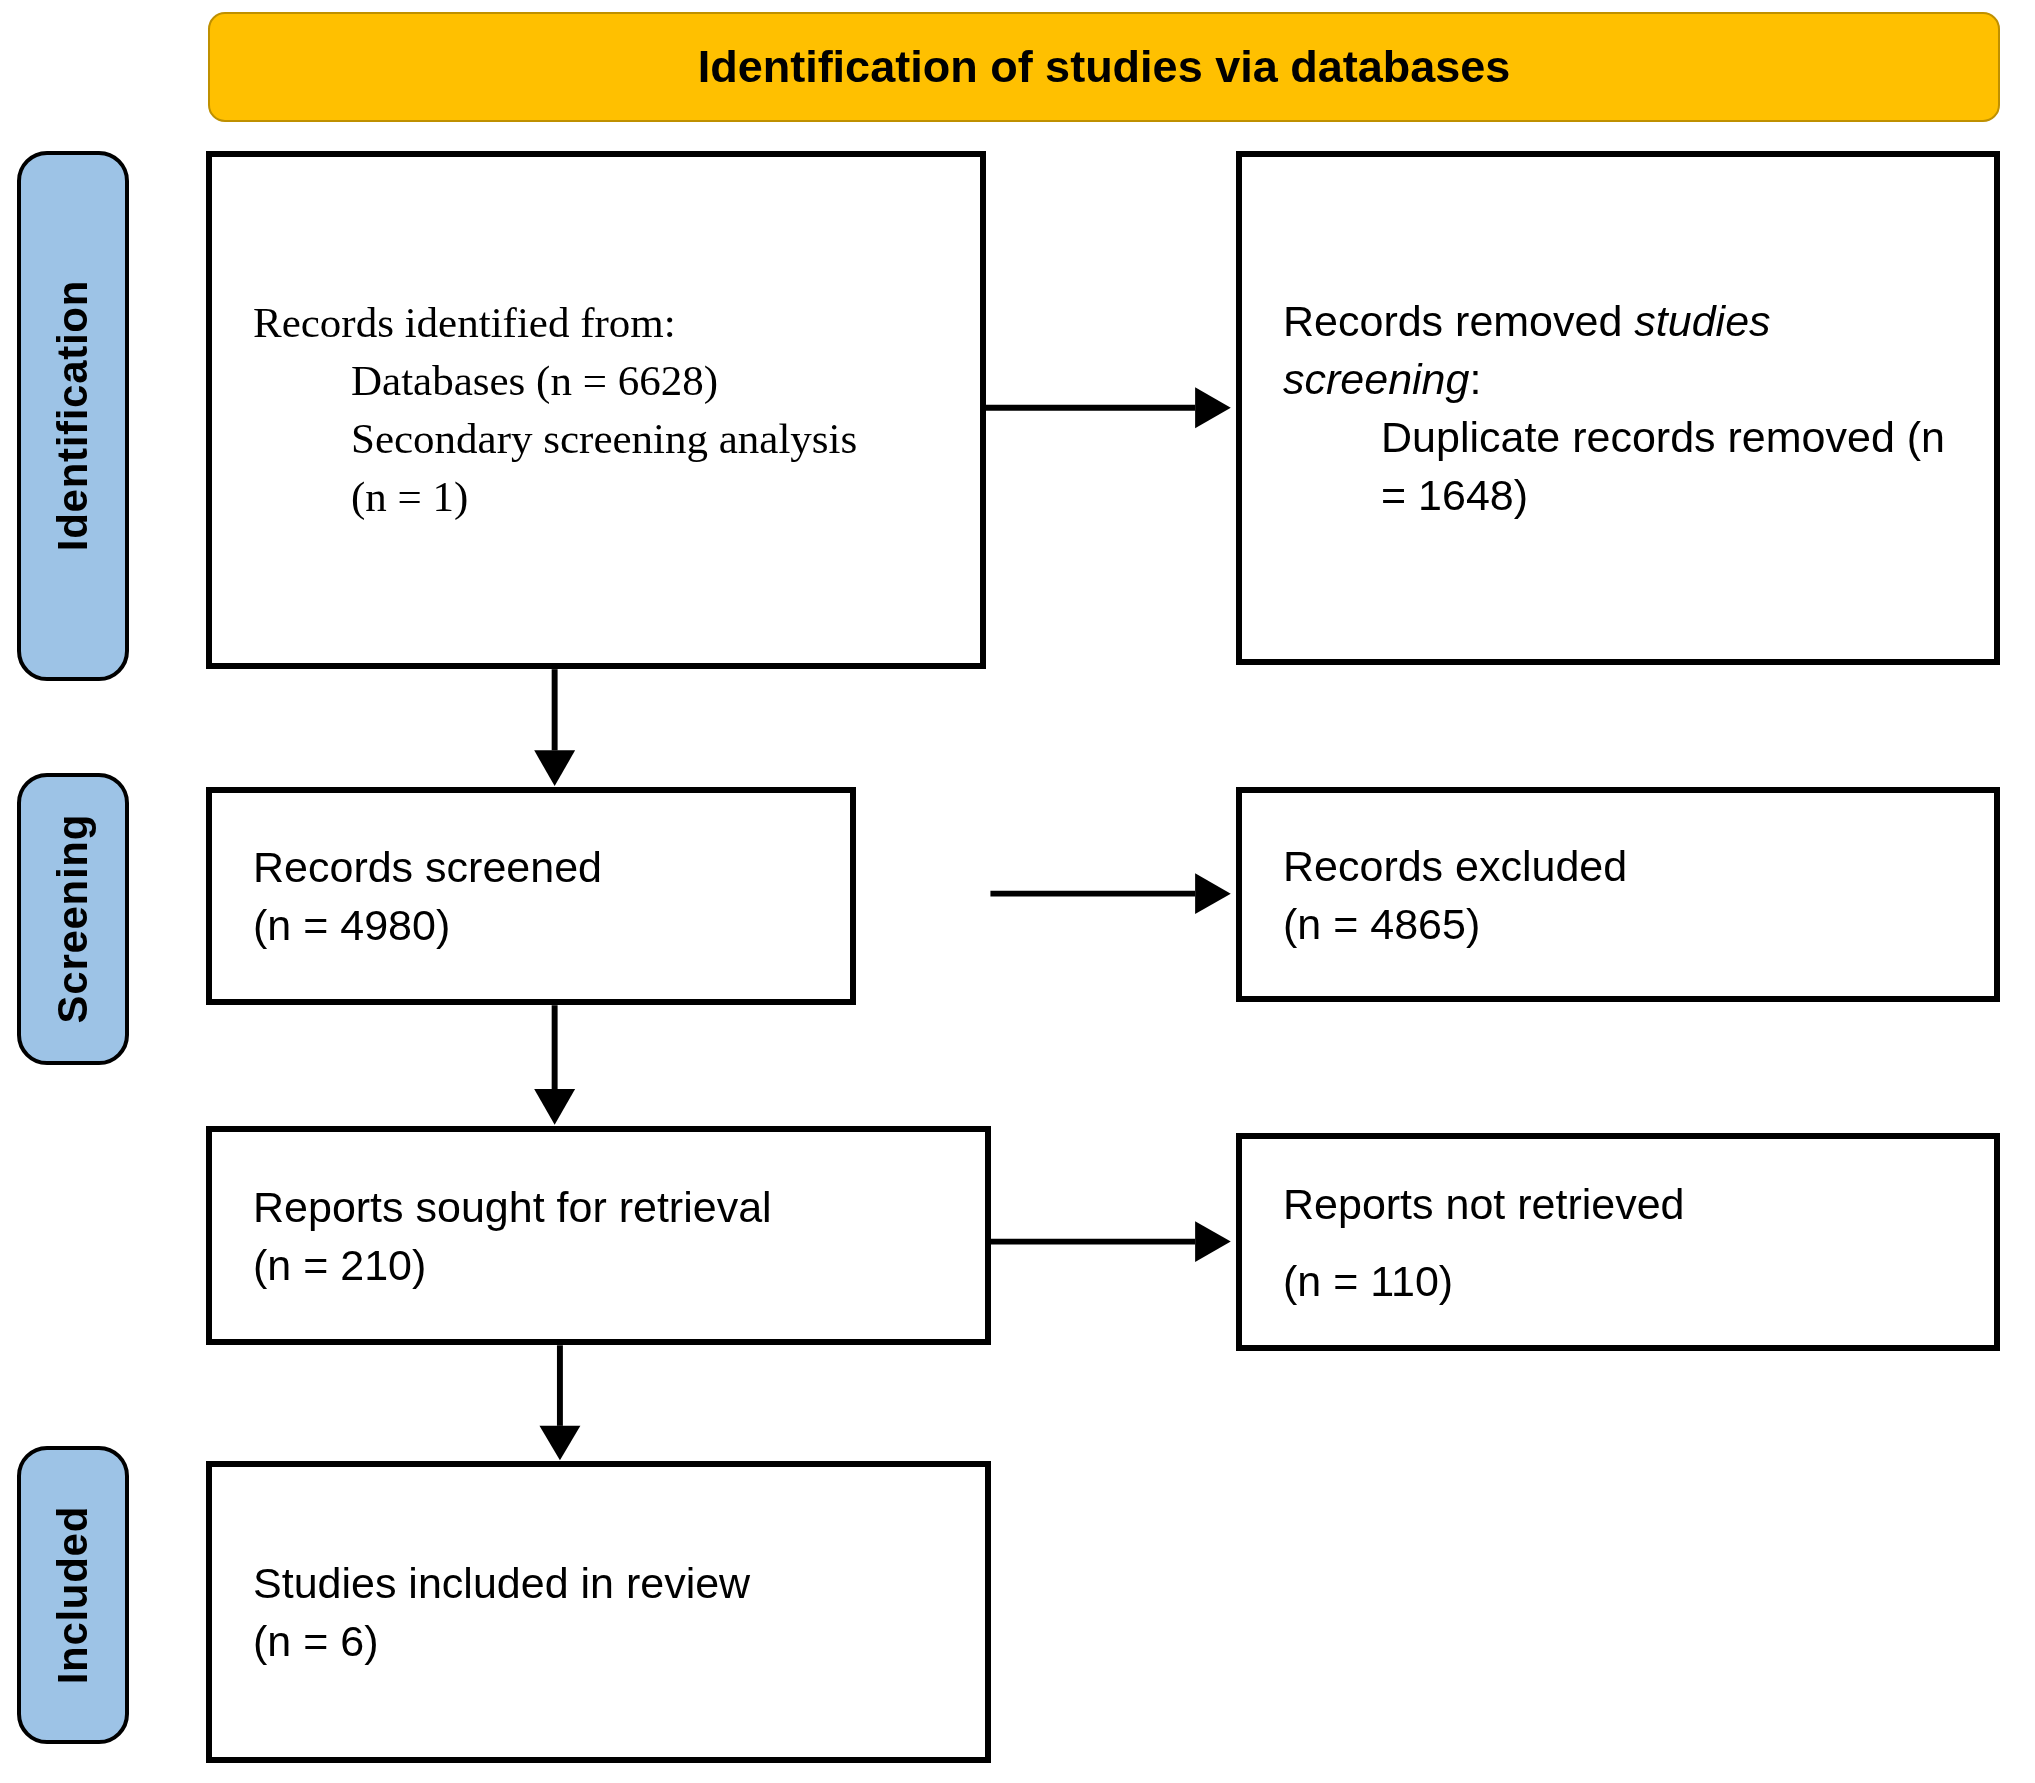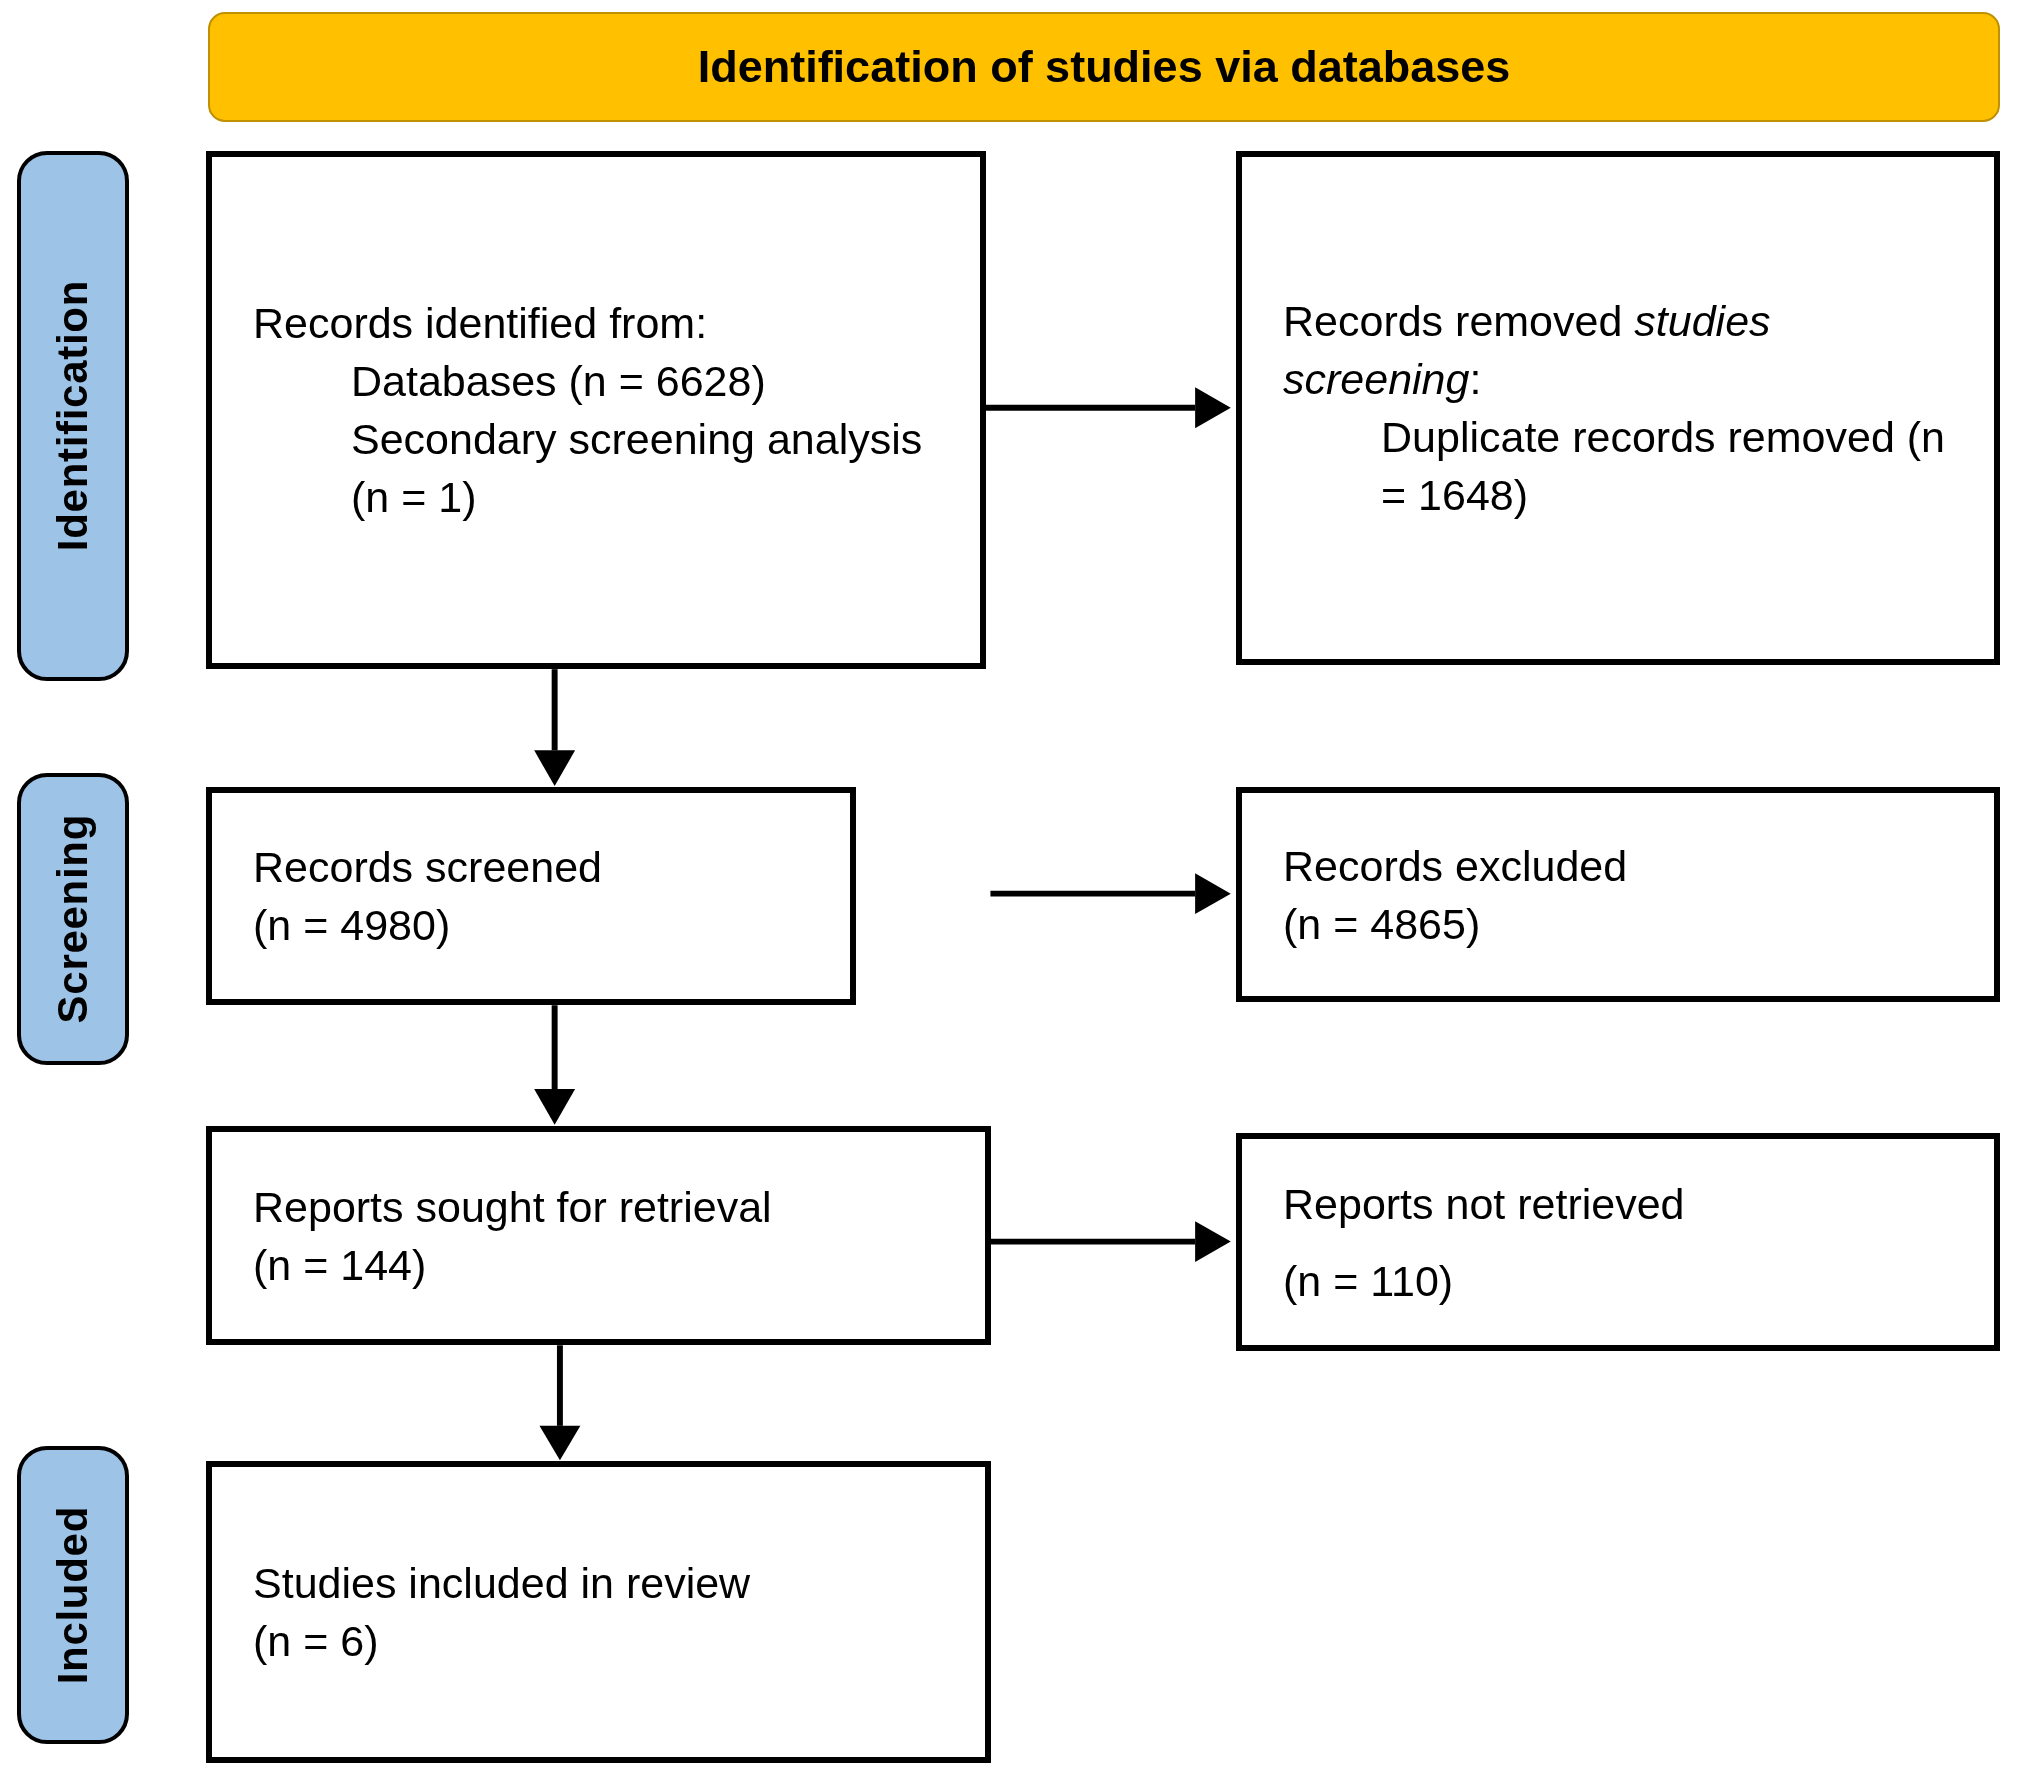--- a/index.html
+++ b/index.html
@@ -51,21 +51,21 @@
     box-sizing:border-box;
     background:#ffffff;
     border:6.6px solid var(--box-border);
     display:flex;flex-direction:column;justify-content:center;
     padding:13.2px 26.4px 13.2px 41px;
     font-size:43px;line-height:58px;
   }
   .box .line{white-space:nowrap;}
   .box .line.indent{padding-left:98px;}
   .box .line .italic{font-style:italic;}
-  #box-records-identified{left:206px;top:151px;width:780px;height:518px;}
+  #box-records-identified{left:206px;top:151px;width:780px;height:518px;font-family:Liberation Serif, serif;}
   #box-records-removed{left:1236px;top:151px;width:764px;height:514px;}
   #box-records-screened{left:206px;top:787px;width:650px;height:218px;}
   #box-records-excluded{left:1236px;top:787px;width:764px;height:215px;}
   #box-reports-sought{left:206px;top:1126px;width:785px;height:219px;}
   #box-reports-not-retrieved{left:1236px;top:1133px;width:764px;height:218px;gap:19px;}
   #box-studies-included{left:206px;top:1461px;width:785px;height:302px;}
   svg.arrows{
     position:absolute;left:0;top:0;width:2035px;height:1784px;
     pointer-events:none;
   }
@@ -106,21 +106,21 @@
   <div class="box" id="box-records-screened">
       <div class="line"><span>Records screened</span></div>
       <div class="line"><span>(n = 4980)</span></div>
     </div>
   <div class="box" id="box-records-excluded">
       <div class="line"><span>Records excluded</span></div>
       <div class="line"><span>(n = 4865)</span></div>
     </div>
   <div class="box" id="box-reports-sought">
       <div class="line"><span>Reports sought for retrieval</span></div>
-      <div class="line"><span>(n = 144)</span></div>
+      <div class="line"><span>(n = 210)</span></div>
     </div>
   <div class="box" id="box-reports-not-retrieved">
       <div class="line"><span>Reports not retrieved</span></div>
       <div class="line"><span>(n = 110)</span></div>
     </div>
   <div class="box" id="box-studies-included">
       <div class="line"><span>Studies included in review</span></div>
       <div class="line"><span>(n = 6)</span></div>
     </div>
 

